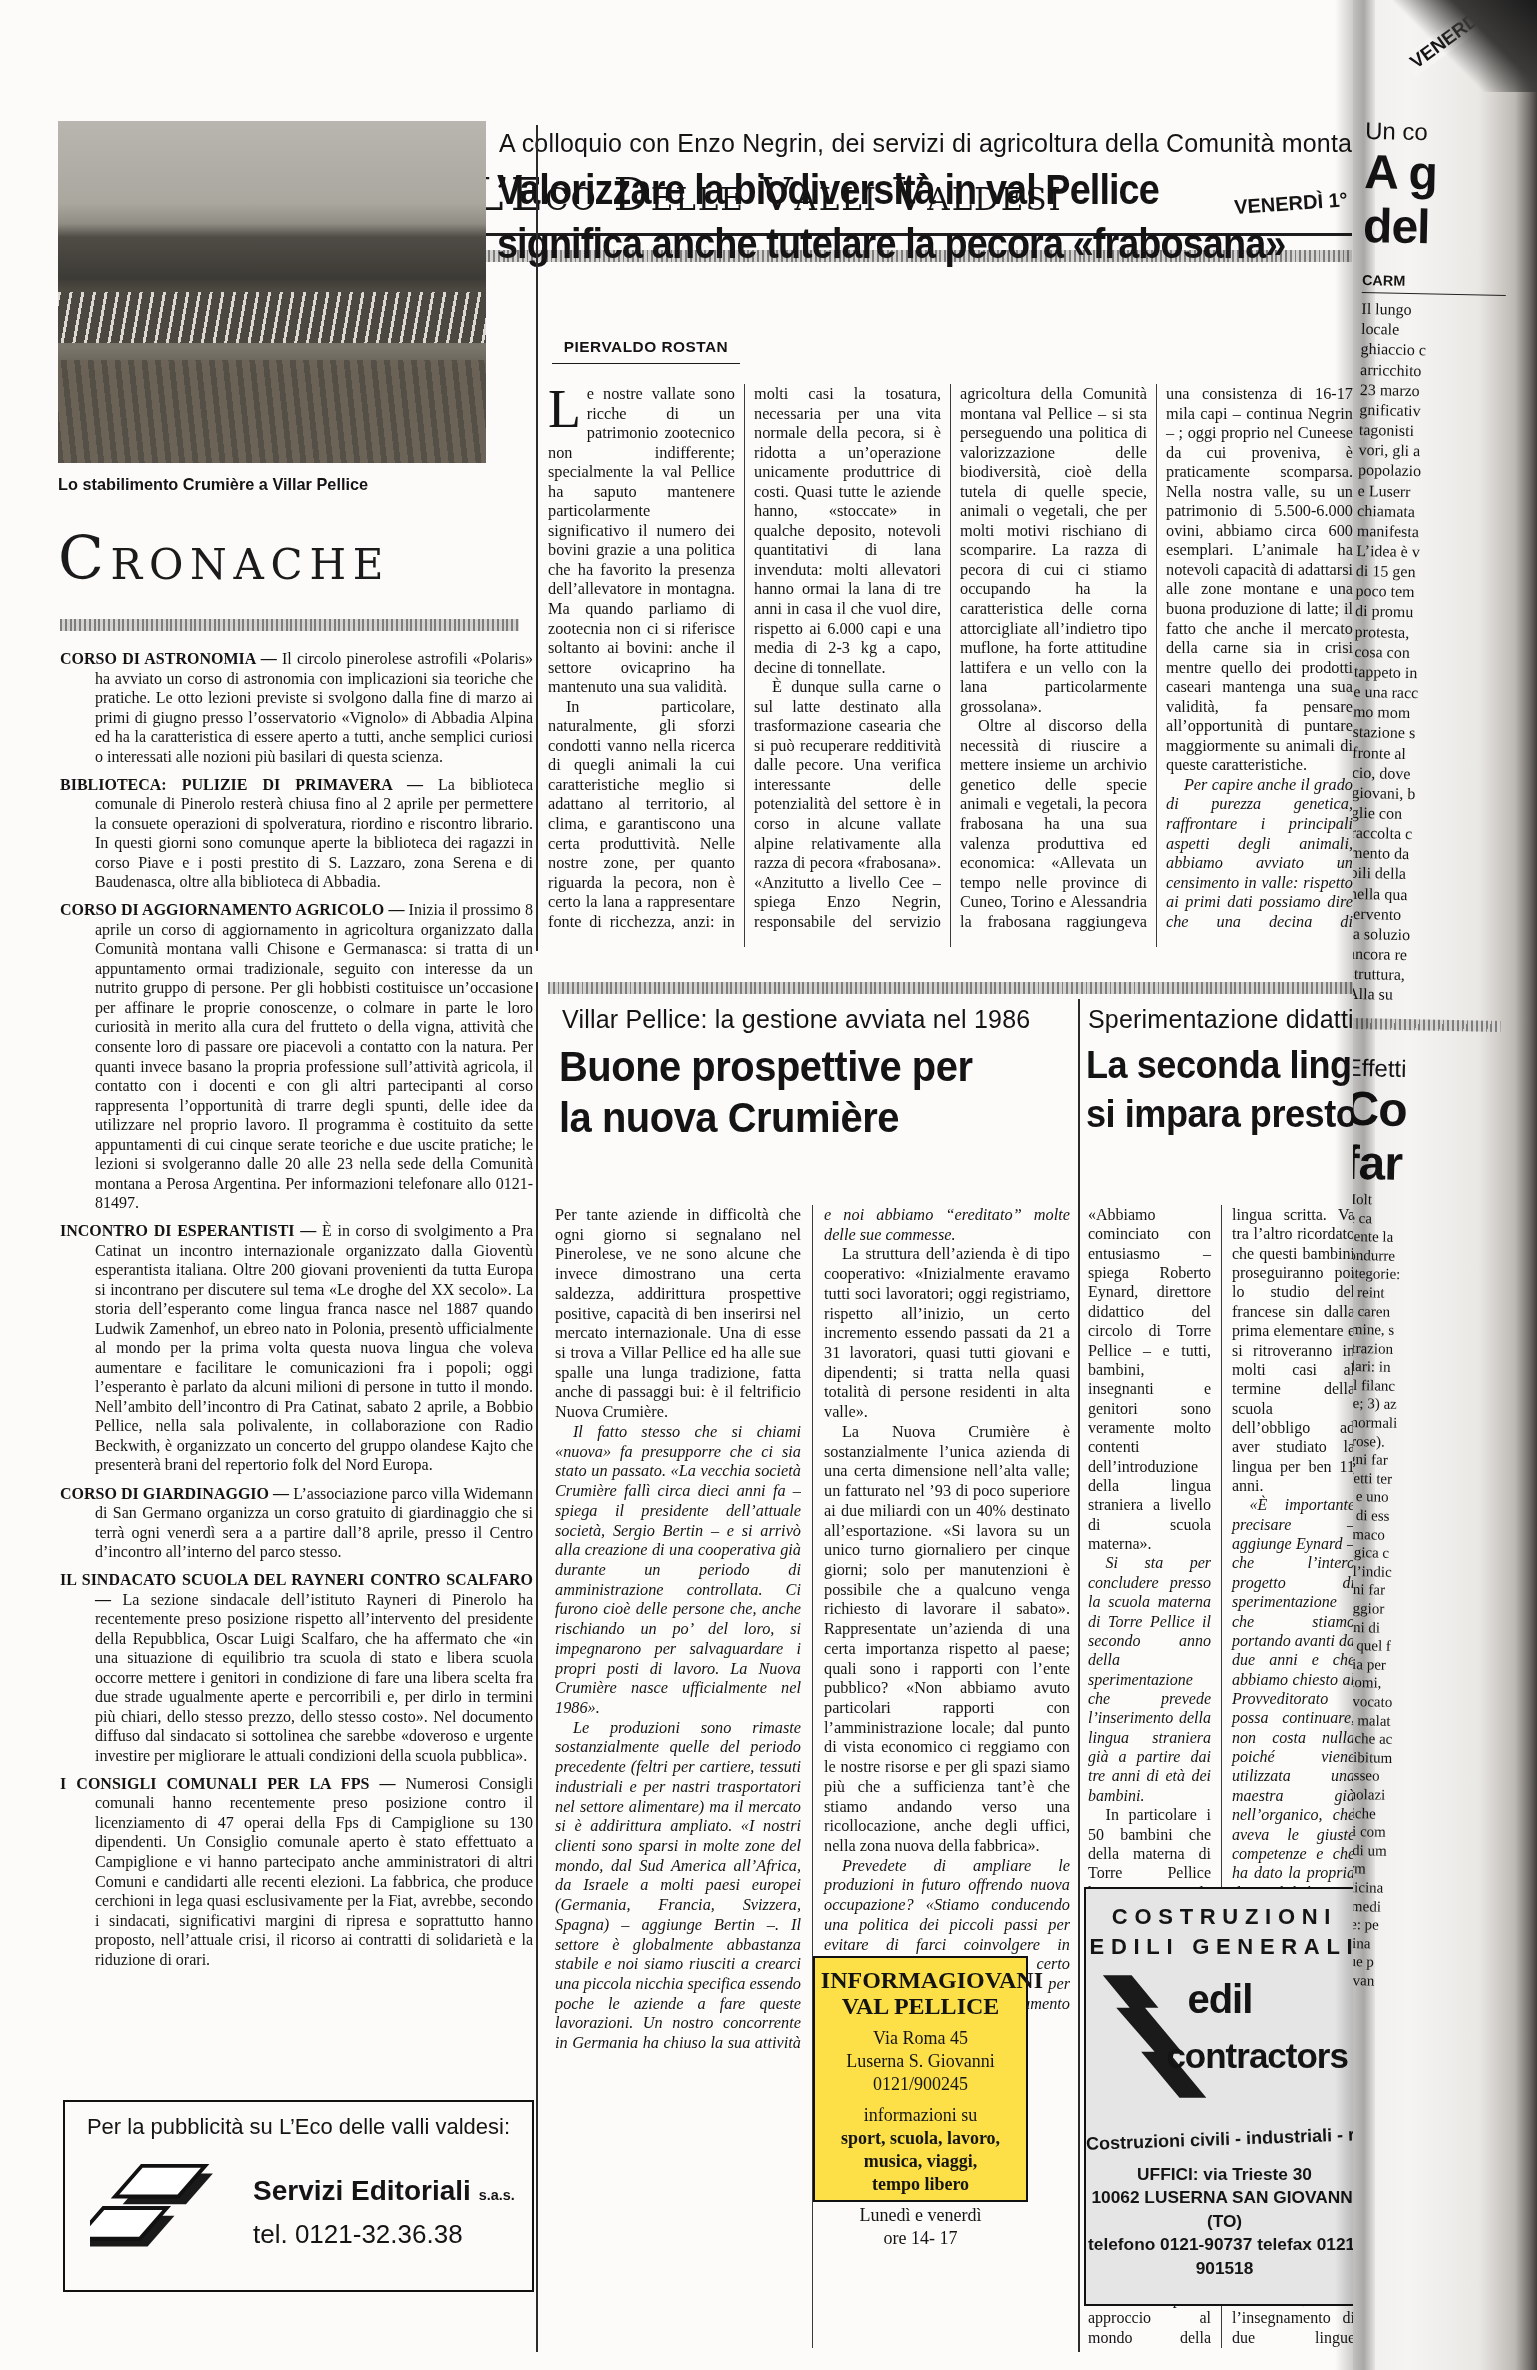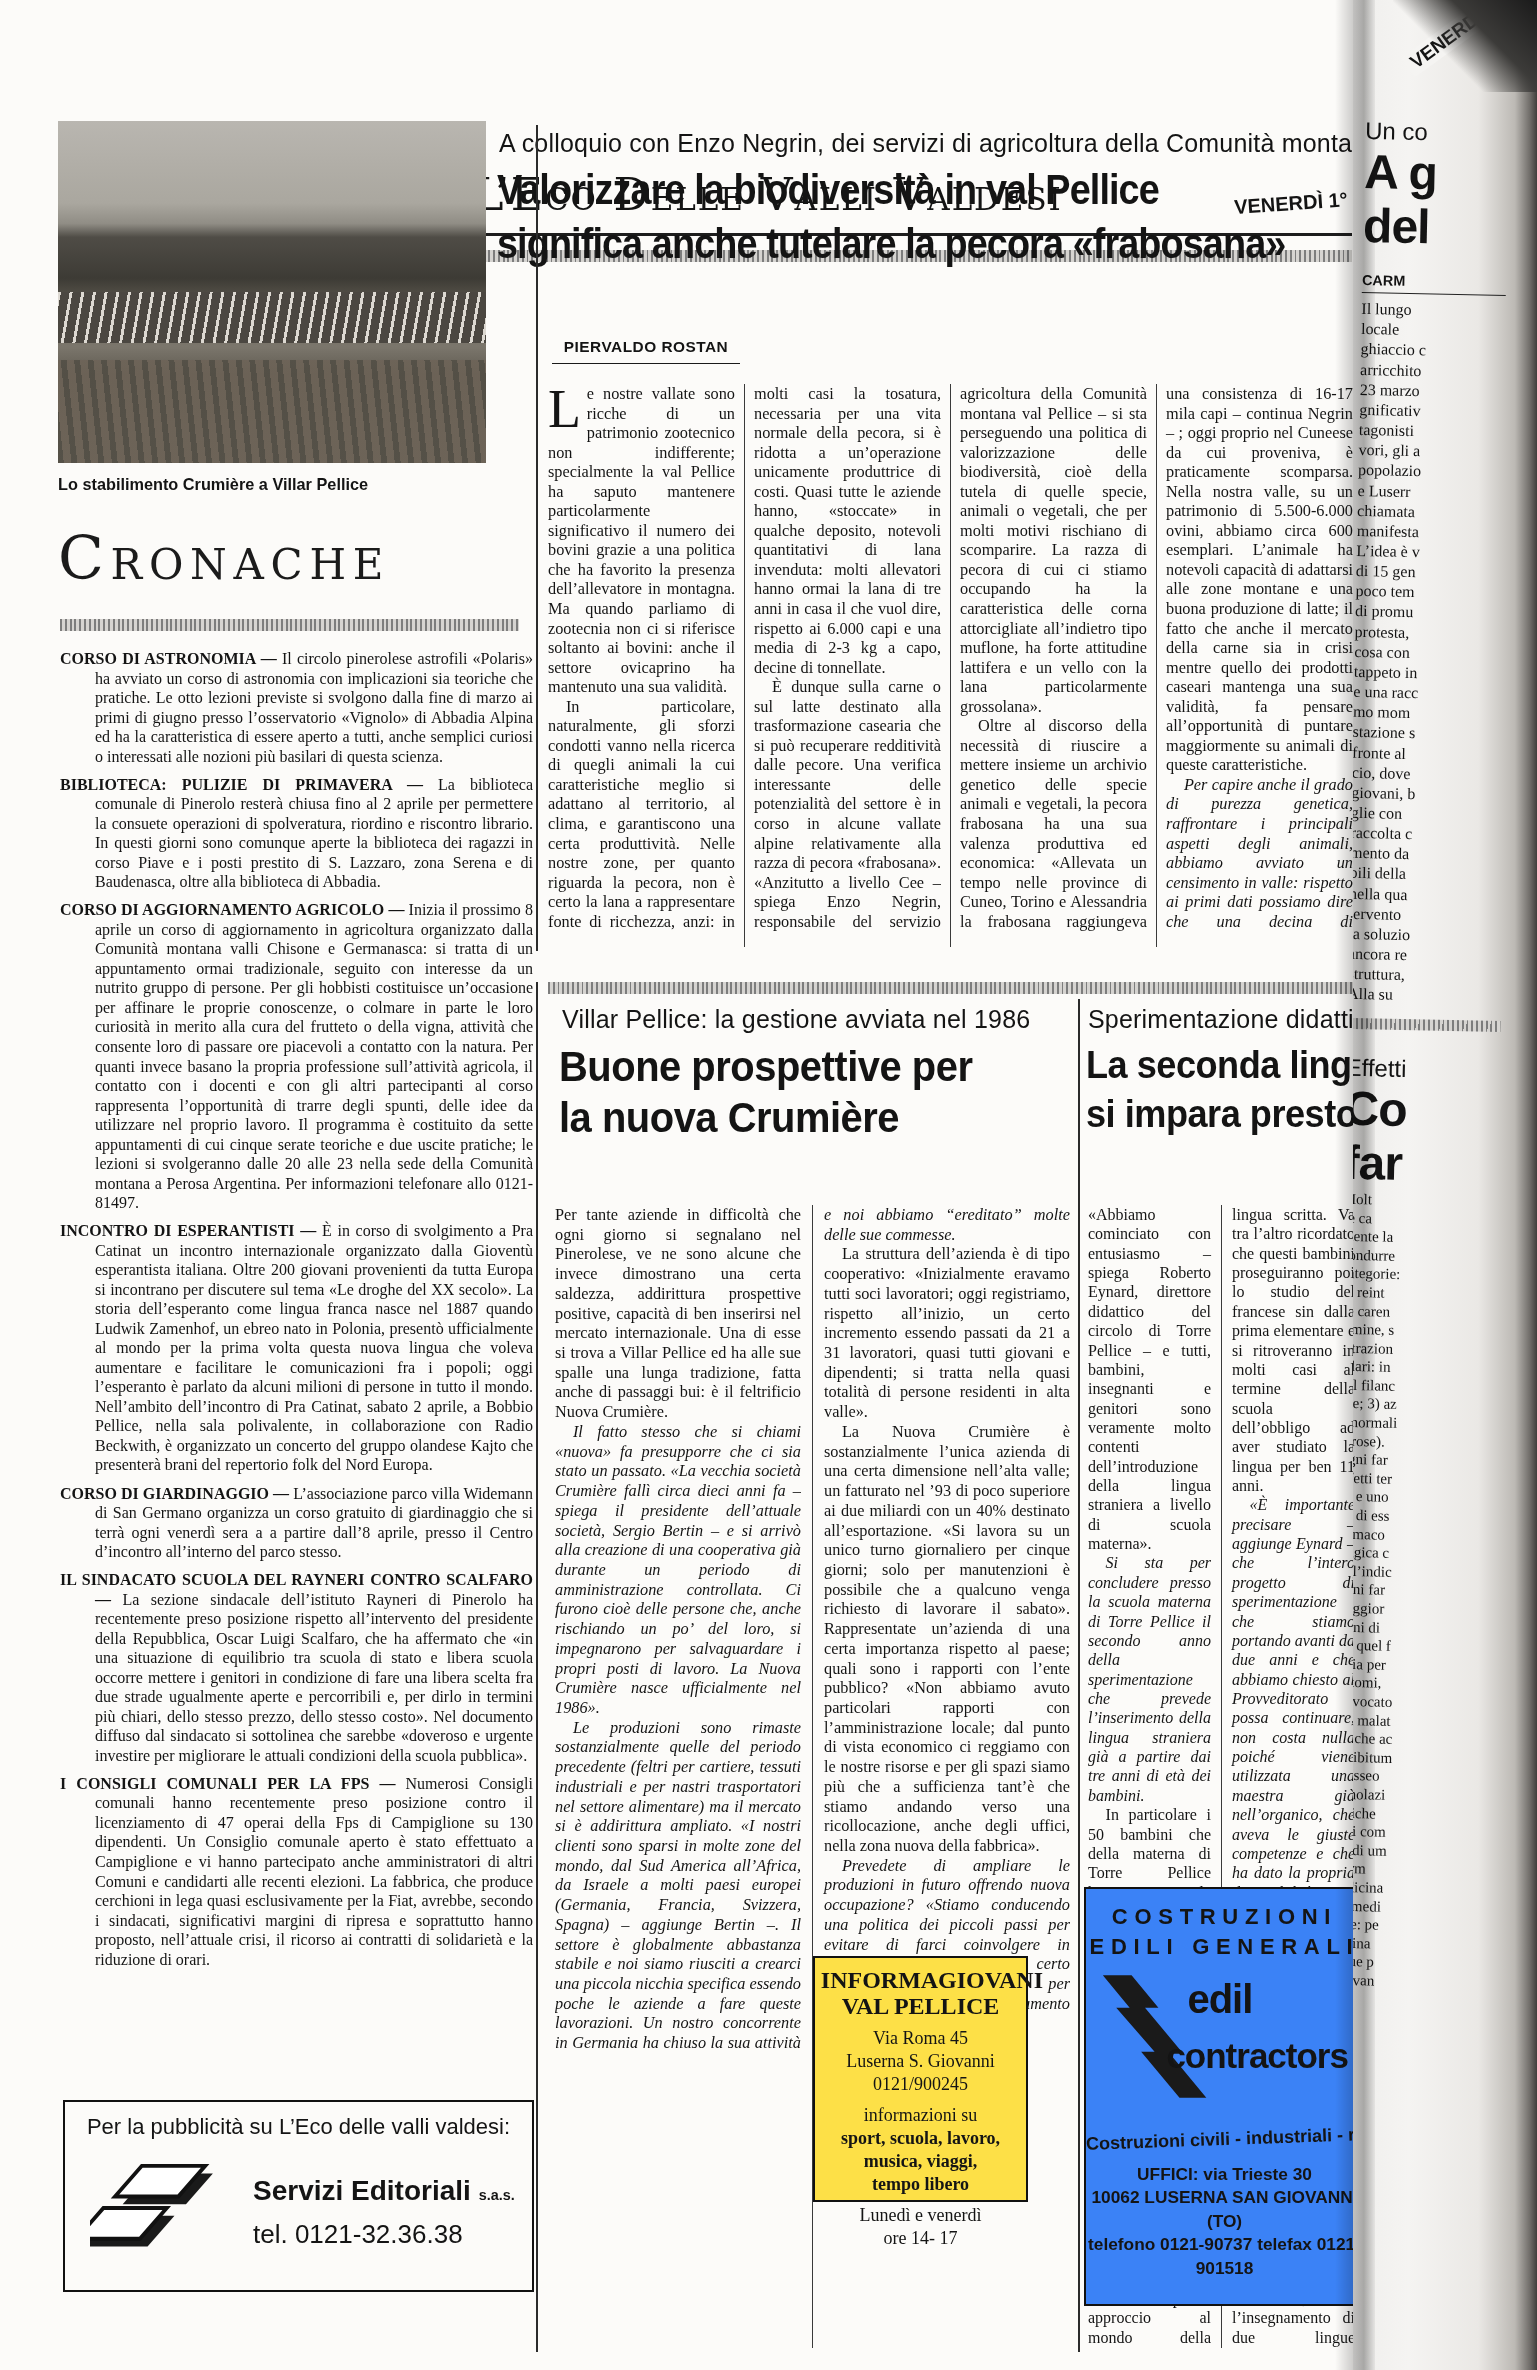--- a/index.html
+++ b/index.html
@@ -79,21 +79,21 @@
   .right-cols p:first-child{text-indent:0;}
   .right-cols p:nth-child(2),.right-cols p:nth-child(4){font-style:italic;}
   
   .ad-left{left:63px;top:2100px;width:467px;height:188px;border:2.9px solid #111;background:#fcfbf9;}
   .ad-left .lead{position:absolute;left:0;right:0;top:11.5px;text-align:center;font-size:22px;}
   .ad-left svg{position:absolute;left:25px;top:54px;}
   .ad-left .nm{position:absolute;left:188px;top:73px;font-size:28px;font-weight:bold;white-space:nowrap;}
   .ad-left .sas{font-size:14.4px;font-weight:bold;}
   .ad-left .tel{position:absolute;left:188px;top:117px;font-size:26px;}
   
-  .ad-right{left:1084px;top:1887px;width:281px;height:419px;border:2.9px solid #111;background:#3b82f6;
+  .ad-right{left:1084px;top:1887px;width:281px;height:419px;border:2.9px solid #111;background:#e5e5e5;
      z-index:4;text-align:center;box-sizing:border-box;padding-top:13.4px;overflow:hidden;}
   .ad-right .c{font-size:22px;font-weight:bold;letter-spacing:6.7px;line-height:1.35;white-space:nowrap;}
   .ad-right .logo{position:relative;text-align:left;margin:13.4px 0 0 13.4px;height:144px;}
   .ad-right .edil{position:absolute;left:88px;top:1.9px;font-size:40px;font-weight:bold;letter-spacing:-1px;}
   .ad-right .ctr{position:absolute;left:67px;top:61px;font-size:35px;font-weight:bold;letter-spacing:-1px;white-space:nowrap;}
   .ad-right .srl{font-size:13.4px;font-weight:bold;}
   .ad-right .tag{font-size:18px;font-weight:bold;transform:rotate(-2deg);margin-top:9.6px;white-space:nowrap;}
   .ad-right .addr{font-size:17.3px;font-weight:bold;line-height:1.35;margin-top:13.4px;}
   .ad-right .curve{margin:11.5px auto 0;width:86%;height:25px;border-bottom:2.9px solid #111;border-radius:50%;}
   

